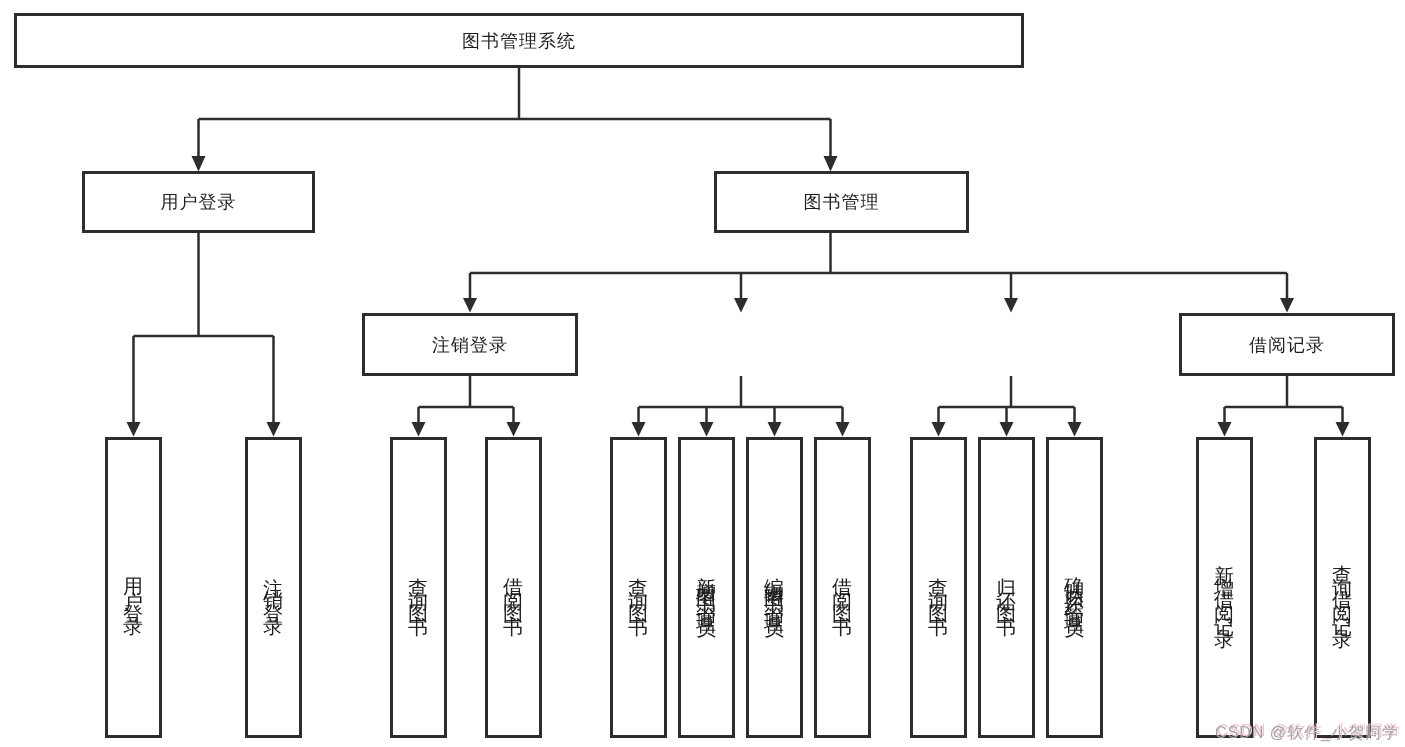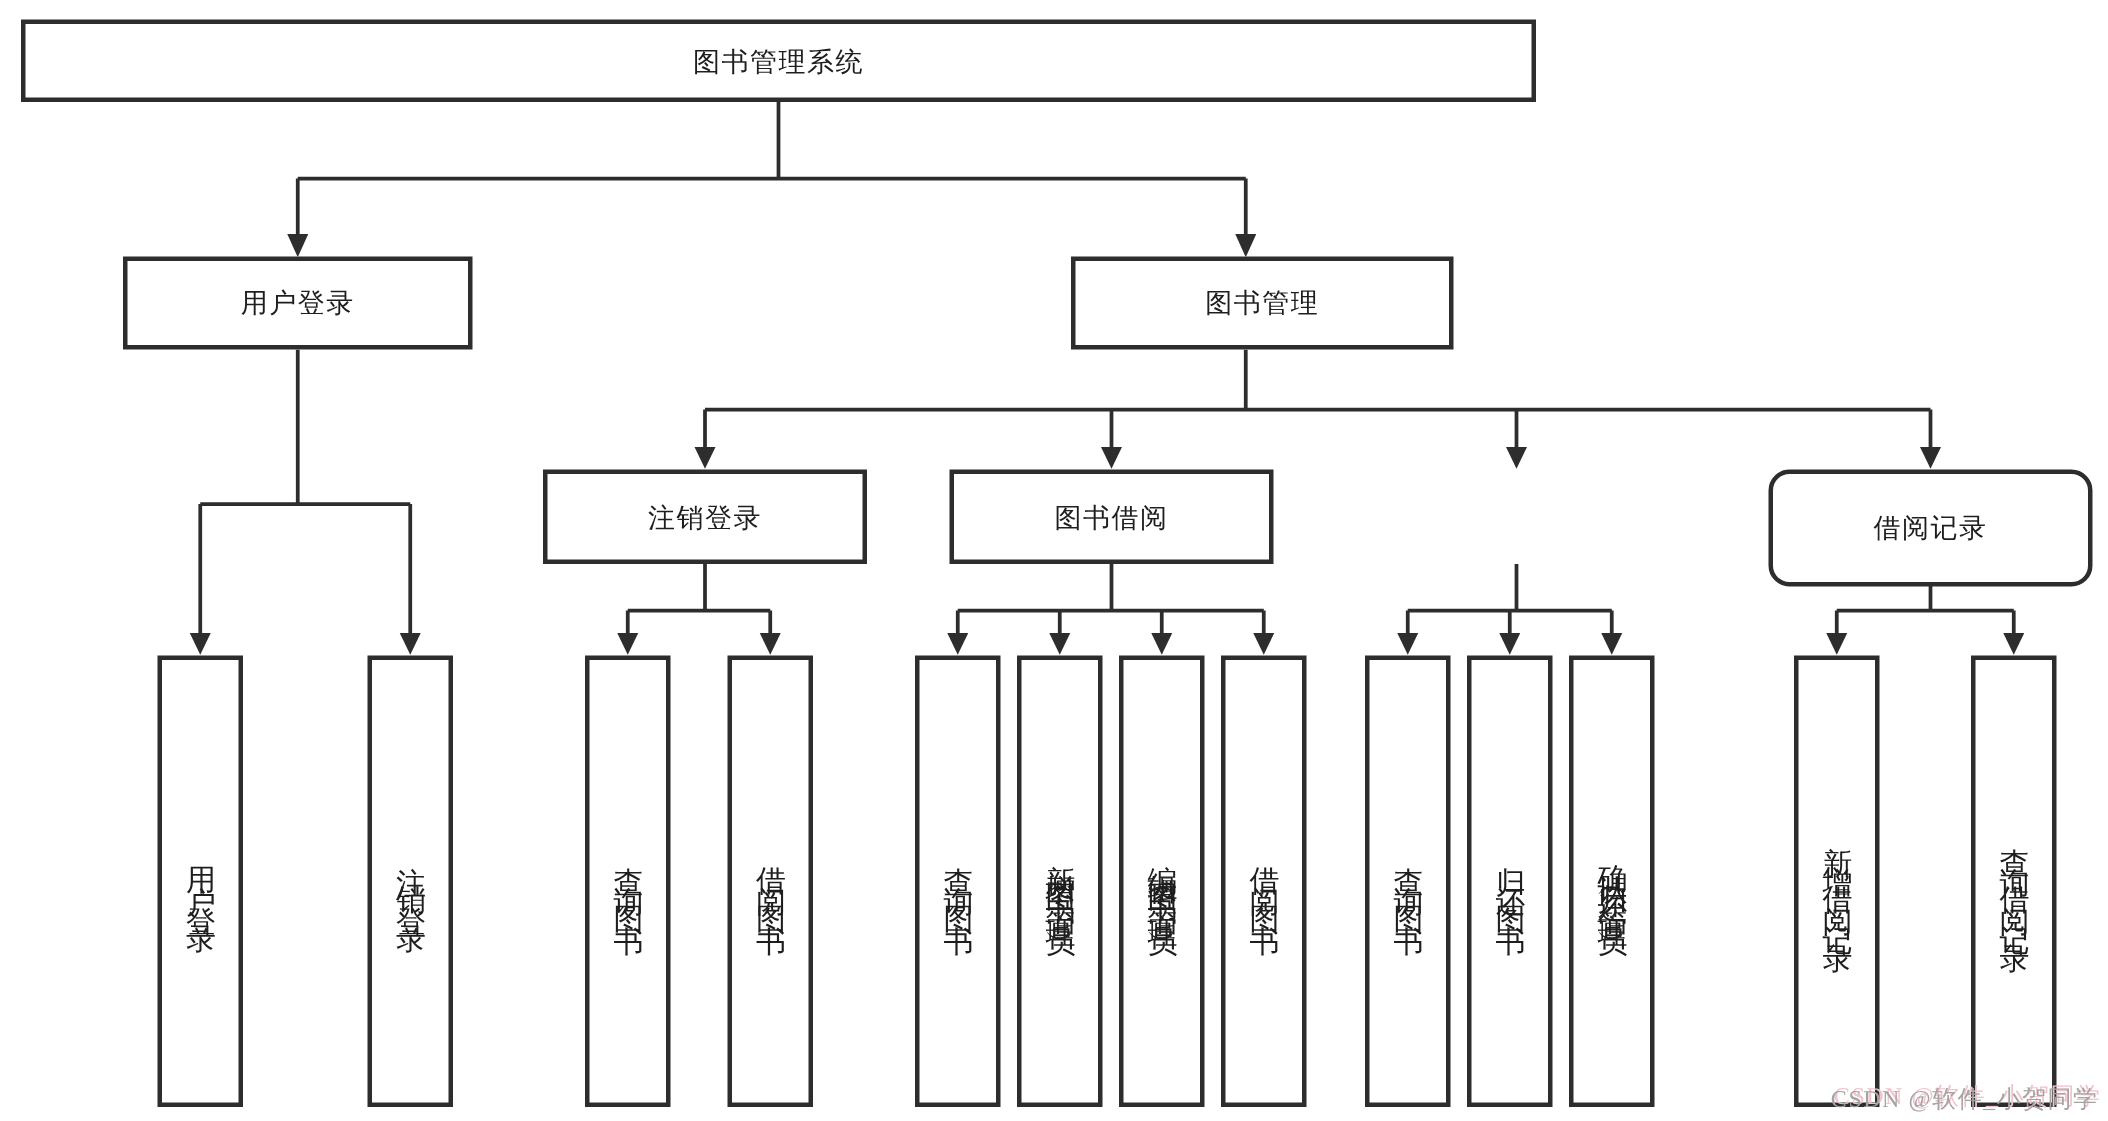--- a/index.html
+++ b/index.html
@@ -1,21 +1,21 @@
 <!DOCTYPE html>
 <html><head>
 <meta charset="utf-8">
 <style>
   html, body { margin: 0; padding: 0; background: #ffffff; }
   #stage {
     position: relative;
     width: 1405px;
     height: 747px;
     background: #ffffff;
-    font-family: Liberation Serif, serif;
+    font-family: Liberation Sans, sans-serif;
     overflow: hidden;
   }
   .node {
     position: absolute;
     box-sizing: border-box;
     border: 3px solid #2d2d2d;
     background: #ffffff;
     display: flex;
     align-items: center;
     justify-content: center;
@@ -107,24 +107,21 @@
   <div class="node hnode" style="left:82px; top:171px; width:233px; height:62px;">
     <span class="label">用户登录</span>
   </div>
   <div class="node hnode" style="left:714px; top:171px; width:255px; height:62px;">
     <span class="label">图书管理</span>
   </div>
 
   <div class="node hnode" style="left:362px; top:313px; width:216px; height:63px;">
     <span class="label">注销登录</span>
   </div>
-  <div class="node hnode" style="left:633px; top:313px; width:216px; height:63px;">
-    <span class="label">图书借阅</span>
-  </div>
-  <div class="node hnode" style="left:1179px; top:313px; width:216px; height:78px;border-radius:14px;">
+  <div class="node hnode" style="left:1179px; top:313px; width:216px; height:63px;">
     <span class="label">借阅记录</span>
   </div>
 
   <div class="node vnode" style="left:105px; top:437px; width:57px; height:301px;">
     <span class="label">用户登录</span>
   </div>
   <div class="node vnode" style="left:245px; top:437px; width:57px; height:301px;">
     <span class="label">注销登录</span>
   </div>
 

